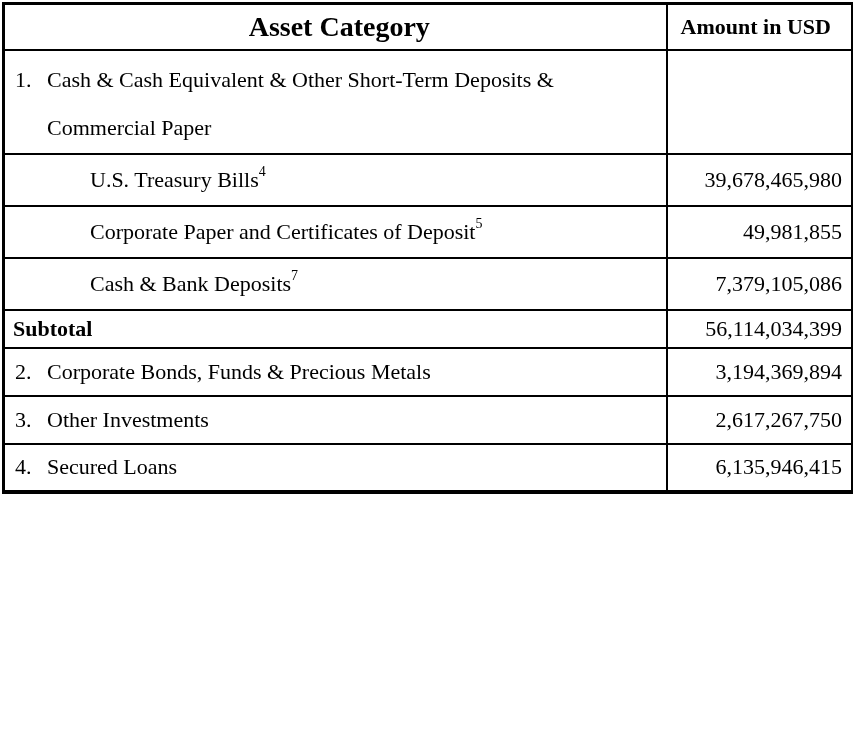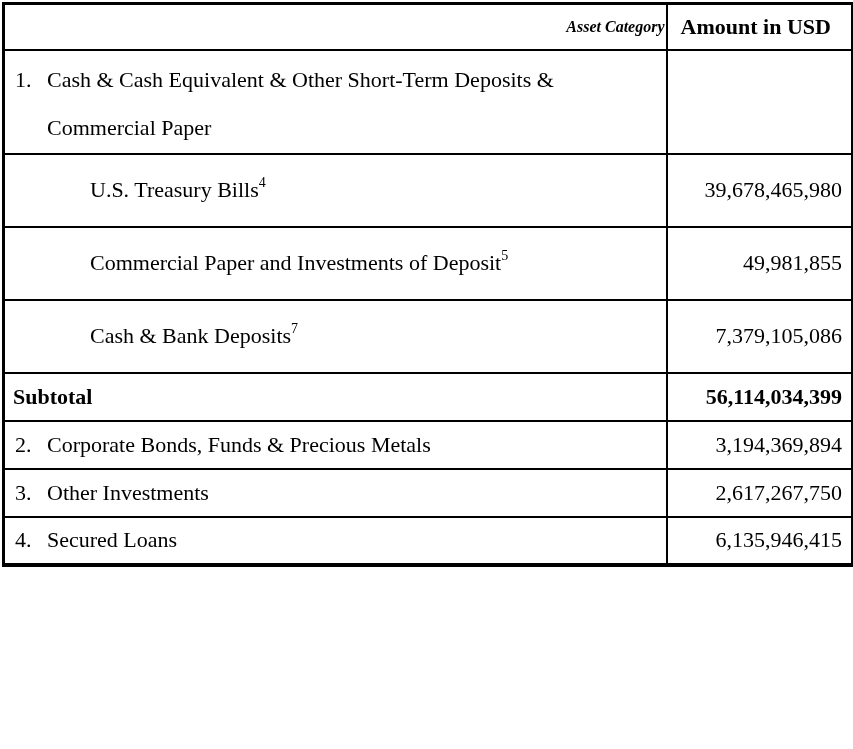--- a/index.html
+++ b/index.html
@@ -25,31 +25,30 @@
 
   th, td {
     border: 2px solid #000000;
     vertical-align: middle;
     overflow: hidden;
   }
 
   
   tr.r-head   { height: 46px; }
   tr.r-first  { height: 95px; }
-  tr.r-sub    { height: 73px; }
+  tr.r-sub    { height: 52px; }
   tr.r-cat    { height: 48px; }
-  tr.r-total  { height: 48px; }
+  tr.r-total  { height: 38px; }
 
   
   th.c1 {
-    text-align: right;
+    text-align: center;
     padding-left: 9px;
-    font-size: 16px;
+    font-size: 28px;
     font-weight: bold;
-    font-style: italic;
   }
   th.c2 {
     padding-right: 8px;
     font-size: 22px;
     font-weight: bold;
   }
 
   
   td.cat {
     position: relative;
@@ -82,21 +81,21 @@
     padding-left: 8px;
     font-weight: bold;
   }
 
   
   td.amt {
     text-align: right;
     padding-right: 9px;
   }
   tr.r-total td.amt {
-    font-weight: bold;
+    font-weight: normal;
   }
 </style>
 </head>
 <body>
 
 <table class="asset-table">
   <colgroup>
     <col class="col-category">
     <col class="col-amount">
   </colgroup>
@@ -116,21 +115,21 @@
 
     <tr class="r-sub">
       <td class="sub">
         <span>U.S. Treasury Bills</span><sup>4</sup>
       </td>
       <td class="amt">39,678,465,980</td>
     </tr>
 
     <tr class="r-sub">
       <td class="sub">
-        <span>Commercial Paper and Investments of Deposit</span><sup>5</sup>
+        <span>Corporate Paper and Certificates of Deposit</span><sup>5</sup>
       </td>
       <td class="amt">49,981,855</td>
     </tr>
 
 
     <tr class="r-sub">
       <td class="sub">
         <span>Cash &amp; Bank Deposits</span><sup>7</sup>
       </td>
       <td class="amt">7,379,105,086</td>

